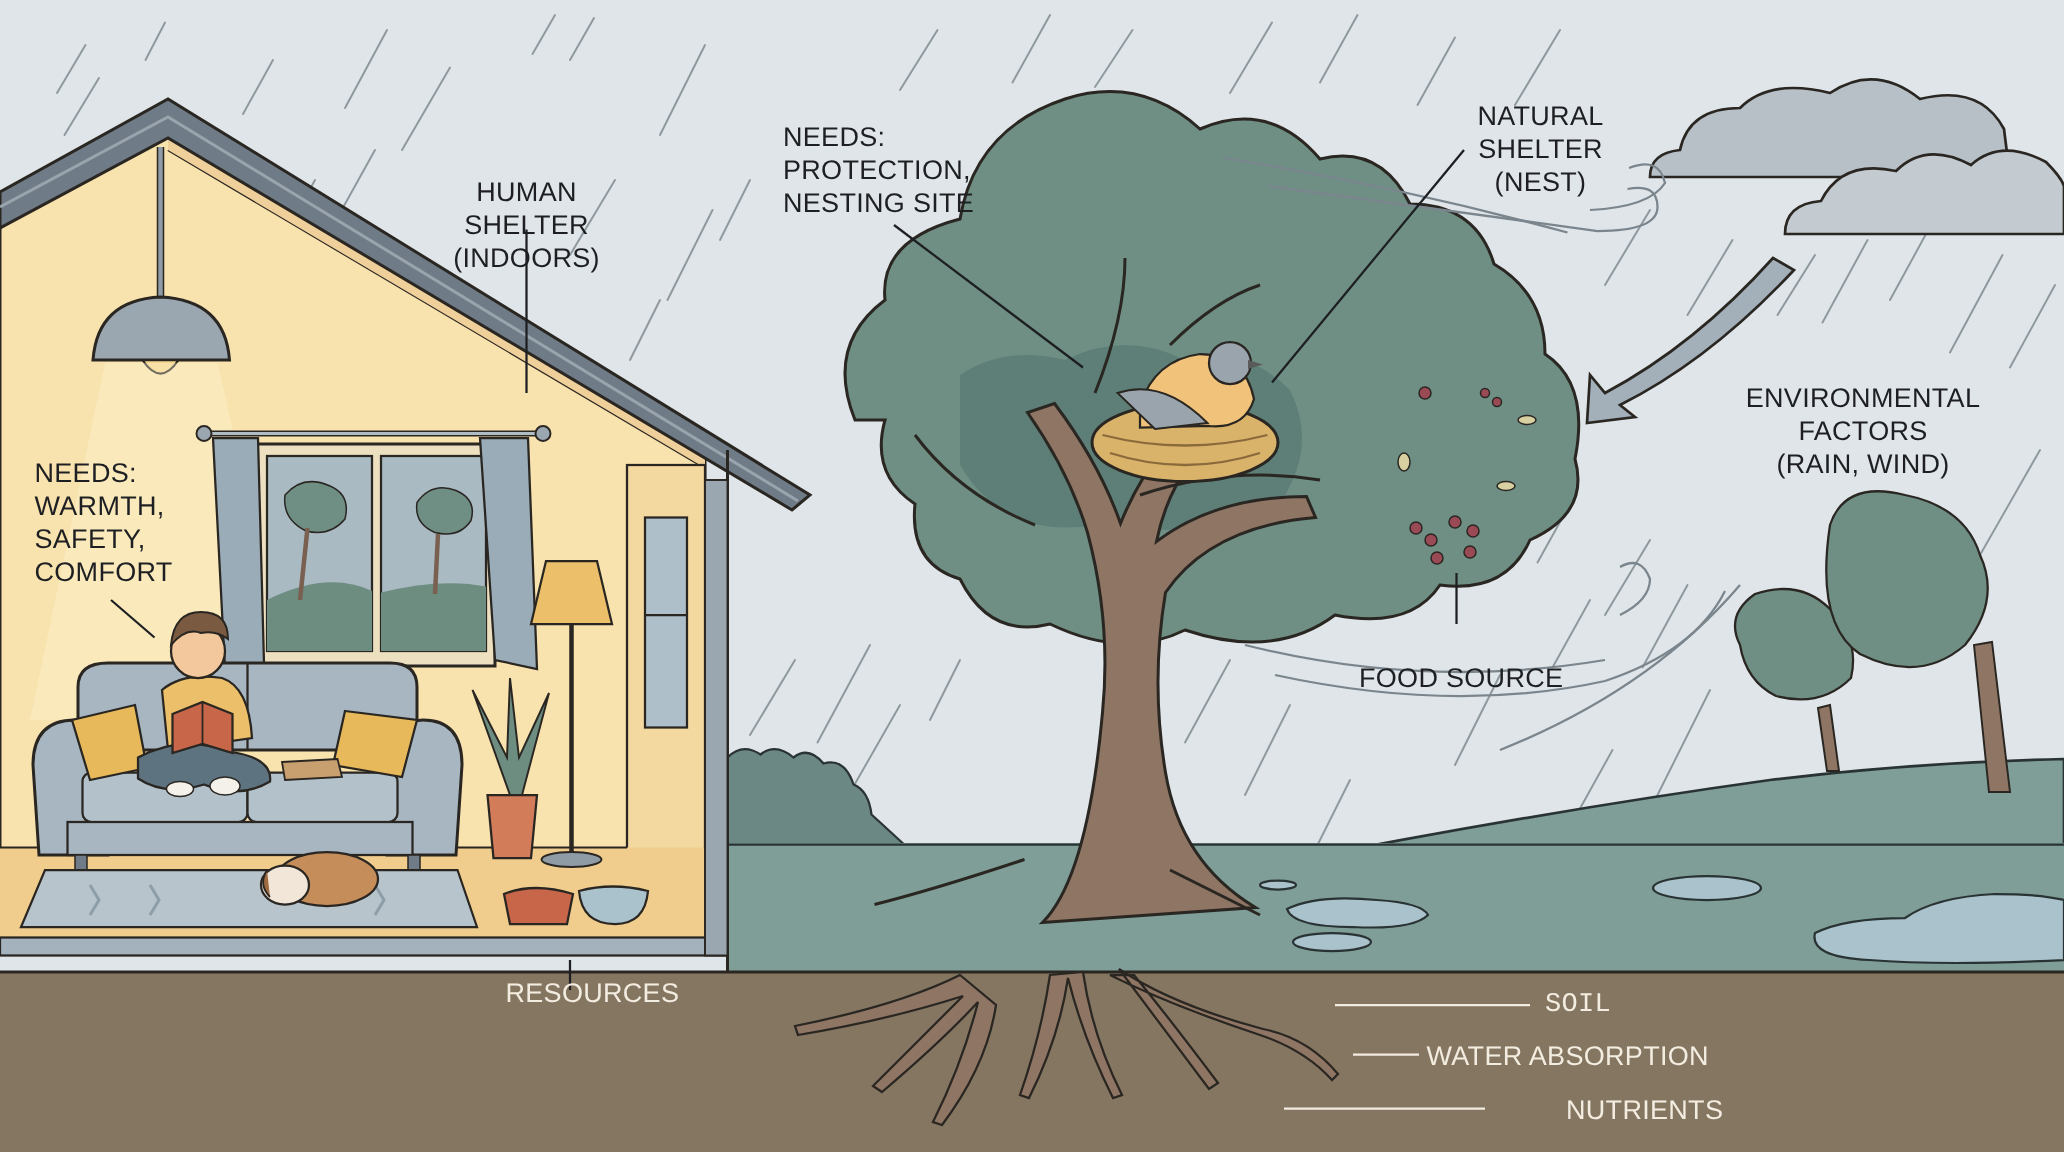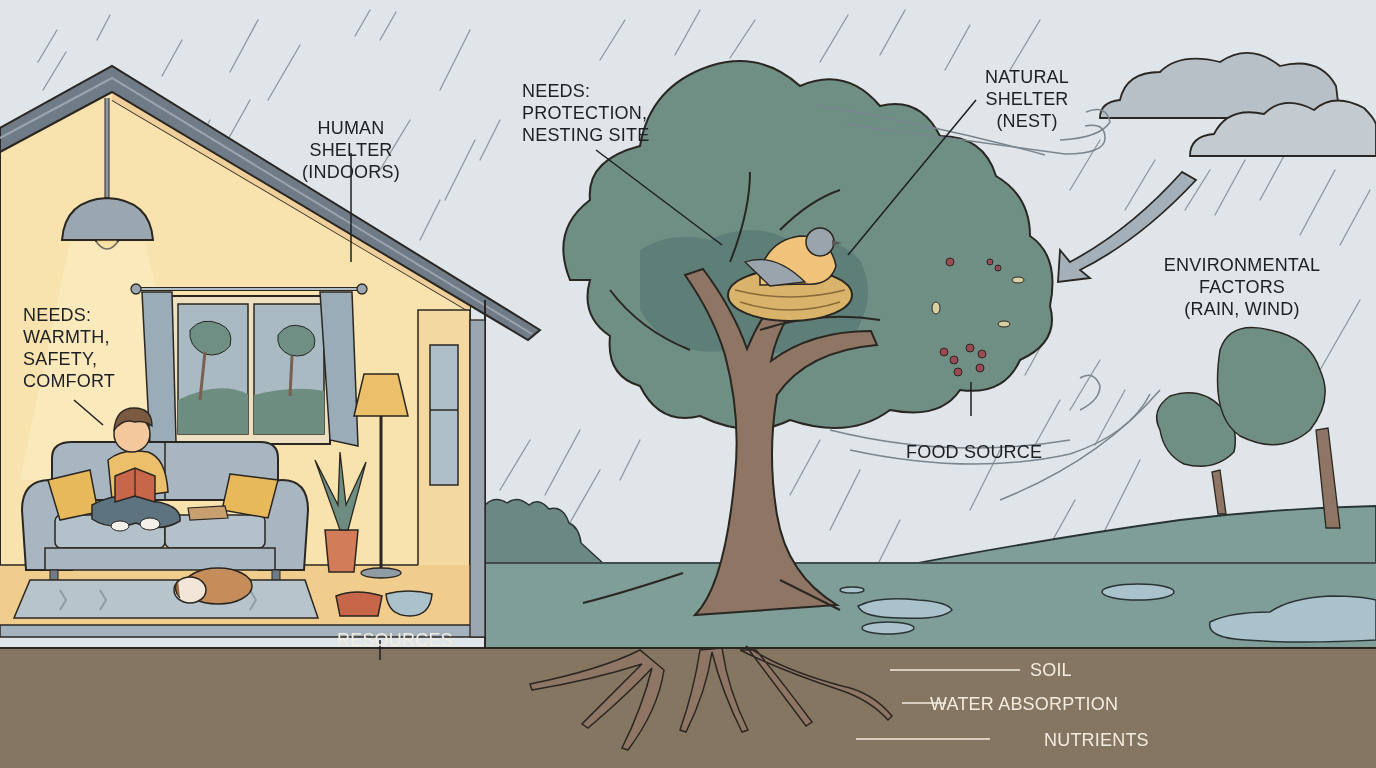--- a/index.html
+++ b/index.html
@@ -260,26 +260,26 @@
     <line x1="856" y1="739" x2="990" y2="739"></line>
   </g>
 </svg>
 
 <div class="label center" style="left:280px; top:117px; width:142px;">HUMAN SHELTER
 (INDOORS)</div>
 <div class="label" style="left:23px; top:304px; width:120px;">NEEDS:
 WARMTH,
 SAFETY,
 COMFORT</div>
-<div class="label light" style="left:337px; top:629px;text-align:center;">RESOURCES</div>
+<div class="label light" style="left:337px; top:651px;text-align:center;">RESOURCES</div>
 <div class="label" style="left:522px; top:80px; width:160px;">NEEDS:
 PROTECTION,
 NESTING SITE</div>
 <div class="label center" style="left:972px; top:66px; width:110px;">NATURAL
 SHELTER
 (NEST)</div>
 <div class="label center" style="left:1152px; top:254px; width:180px;">ENVIRONMENTAL
 FACTORS
 (RAIN, WIND)</div>
 <div class="label" style="left:906px; top:422px;margin-top:19px;">FOOD SOURCE</div>
-<div class="label light" style="left:1030px; top:659px;">SOIL</div>
-<div class="label light" style="left:930px; top:693px;">WATER ABSORPTION</div>
+<div class="label light" style="left:1030px; top:659px;font-family:Liberation Mono, monospace;">SOIL</div>
+<div class="label light" style="left:951px; top:693px;">WATER ABSORPTION</div>
 <div class="label light" style="left:1044px; top:729px;">NUTRIENTS</div>
 
 </body></html>

